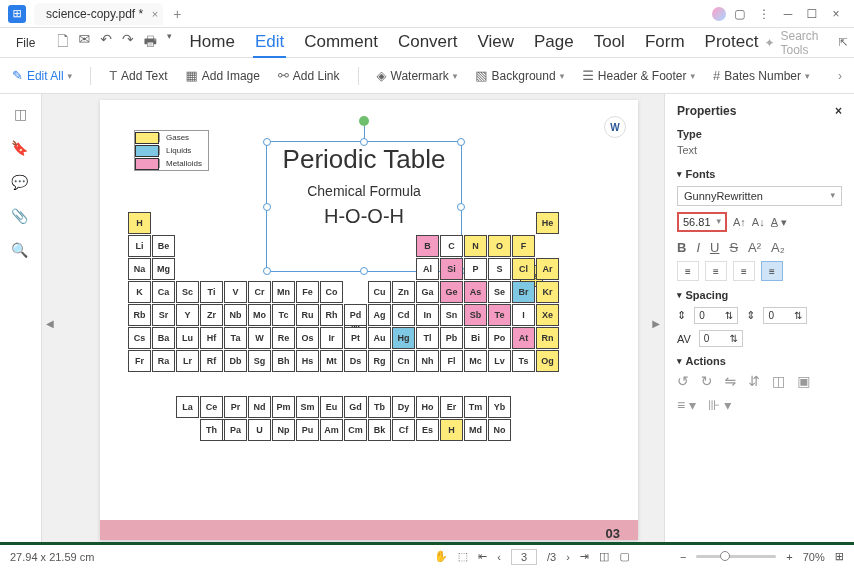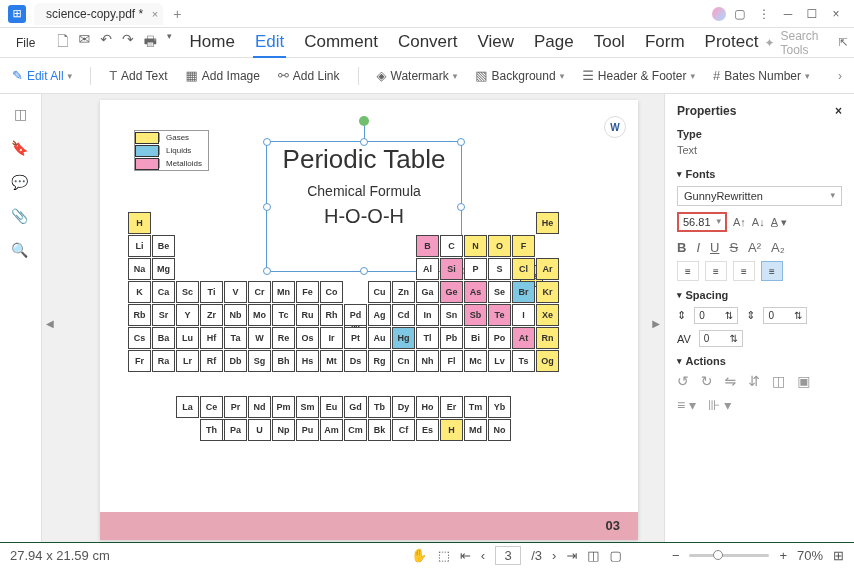--- a/index.html
+++ b/index.html
@@ -58,21 +58,21 @@
 .rot-handle { position: absolute; left: 50%; top: -26px; width: 10px; height: 10px; margin-left: -5px; background: #6fbf6f; border-radius: 50%; }
 .rot-line { position: absolute; left: 50%; top: -16px; width: 1px; height: 14px; background: #5a9bd5; }
 .pt-title { font-size: 26px; margin-top: 2px; }
 .pt-sub { font-size: 14px; margin-top: 8px; }
 .pt-formula { font-size: 20px; margin-top: 6px; }
 
 
 .ptable { position: absolute; left: 28px; top: 112px; }
 .cell { position: absolute; width: 23px; height: 22px; border: 1px solid #444; font-size: 9px; display: flex; align-items: center; justify-content: center; font-weight: bold; background: #fff; }
 .c-y { background: #ffeb7a; } .c-p { background: #f49bc1; } .c-b { background: #7ec8e3; }
-.footer-bar { position: absolute; left: 0; bottom: 0; width: 100%; height: 28px; background: #e8a7b5; text-align: right; padding: 6px 18px; font-size: 13px; font-weight: bold; color: #333; }
+.footer-bar { position: absolute; left: 0; bottom: 0; width: 100%; height: 20px; background: #e8a7b5; text-align: right; padding: 6px 18px; font-size: 13px; font-weight: bold; color: #333; }
 
 .word-badge { position: absolute; right: 12px; top: 16px; width: 22px; height: 22px; border: 1px solid #ddd; border-radius: 50%; background: #fff; display: flex; align-items: center; justify-content: center; font-size: 10px; color: #2b579a; font-weight: bold; }
 
 
 .props { width: 190px; border-left: 1px solid #e0e0e0; padding: 10px 12px; font-size: 11px; overflow: hidden; }
 .props-header { display: flex; justify-content: space-between; font-weight: 600; font-size: 12px; margin-bottom: 10px; }
 .prop-label { font-weight: 600; font-size: 11px; margin-top: 6px; margin-bottom: 4px; }
 .prop-val { color: #666; margin-bottom: 12px; }
 .section-h { display: flex; align-items: center; gap: 4px; font-weight: 600; margin: 8px 0 6px; }
 .section-h::before { content: "▾"; font-size: 9px; }
@@ -81,21 +81,21 @@
 .size-input { width: 50px; border: 2px solid #d9534f; padding: 2px 4px; display: flex; justify-content: space-between; font-size: 11px; }
 .style-row { display: flex; gap: 10px; color: #666; font-size: 13px; margin-bottom: 6px; }
 .align-row { display: flex; gap: 6px; }
 .align-btn { width: 22px; height: 20px; border: 1px solid #ddd; display: flex; align-items: center; justify-content: center; font-size: 10px; }
 .align-btn.active { background: #d0e4f7; border-color: #8ab8e0; }
 .spacing-row { display: flex; gap: 8px; align-items: center; margin-bottom: 6px; }
 .spin { width: 44px; border: 1px solid #ccc; padding: 2px 4px; font-size: 10px; display: flex; justify-content: space-between; }
 .action-row { display: flex; gap: 12px; color: #999; font-size: 14px; margin-bottom: 8px; }
 
 
-.statusbar { height: 26px; border-top: 1px solid #14532d; display: flex; align-items: center; padding: 0 10px; font-size: 13px; color: #555; }
+.statusbar { height: 26px; border-top: 3px solid #14532d; display: flex; align-items: center; padding: 0 10px; font-size: 11px; color: #555; }
 .statusbar .nav { margin-left: auto; display: flex; align-items: center; gap: 10px; }
 .page-input { border: 1px solid #ccc; width: 26px; text-align: center; padding: 1px; }
 .zoom-slider { width: 80px; height: 3px; background: #ccc; position: relative; border-radius: 2px; }
 .zoom-thumb { position: absolute; left: 24px; top: -4px; width: 10px; height: 10px; background: #fff; border: 1px solid #888; border-radius: 50%; }
 </style>
 </head>
 <body>
 
 <div class="titlebar">
   <div class="app-icon">⊞</div>

